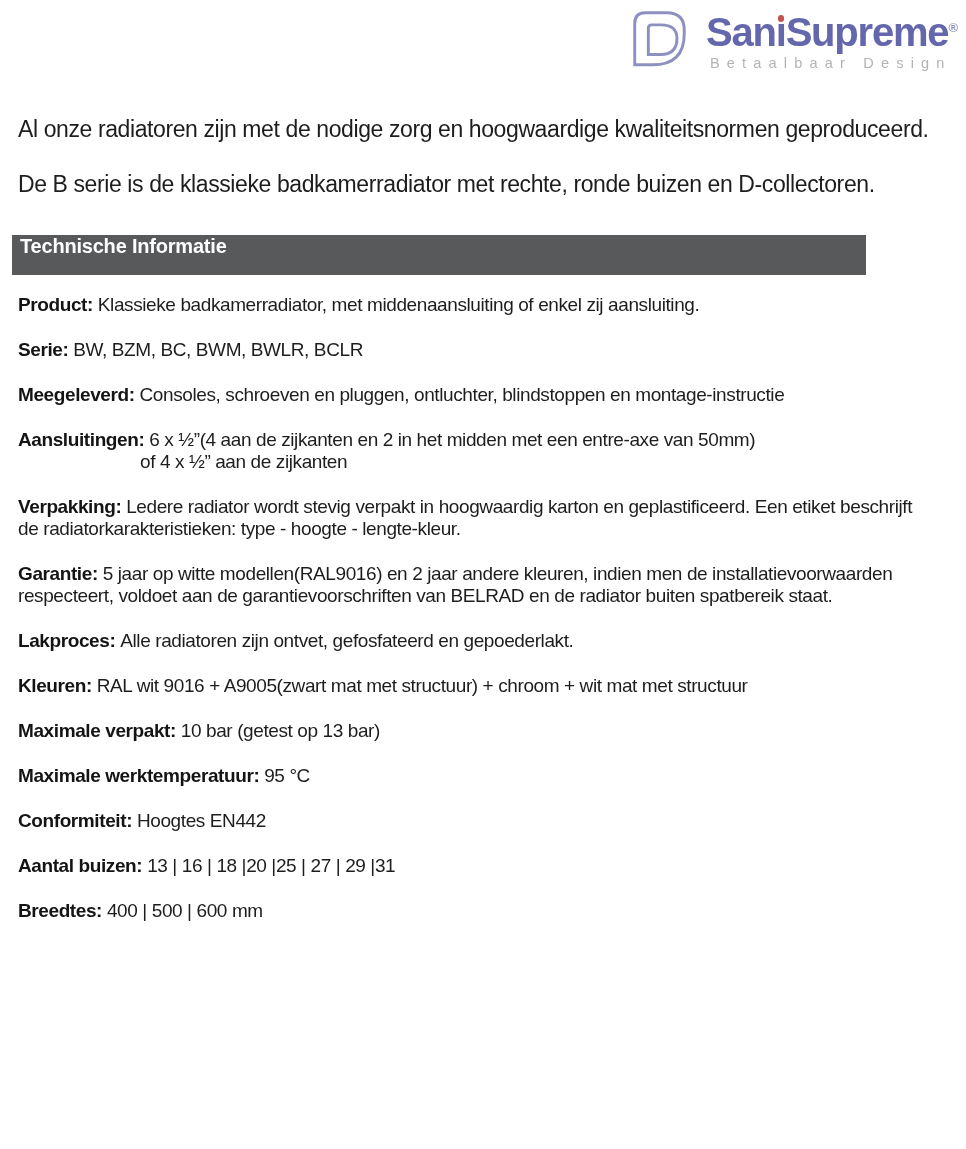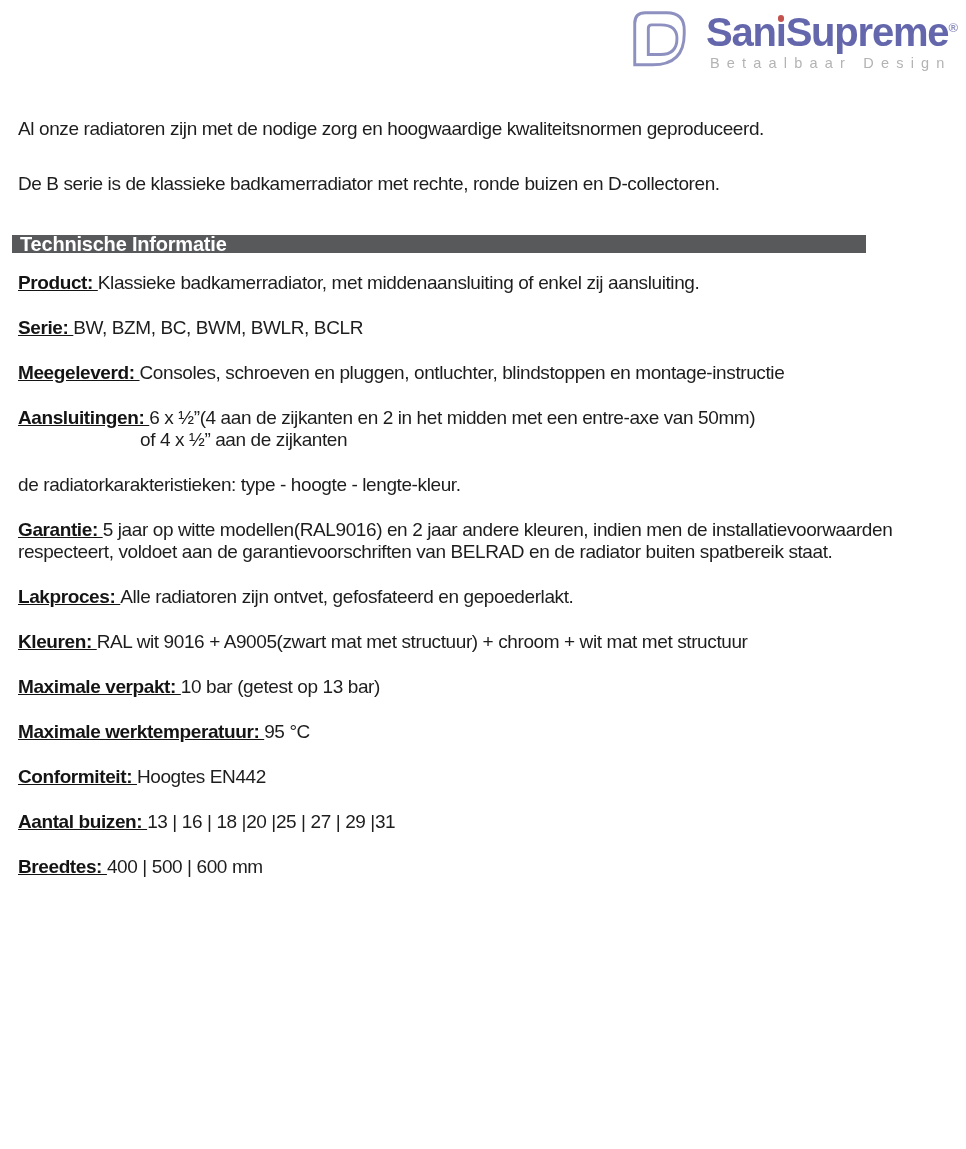--- a/index.html
+++ b/index.html
@@ -61,50 +61,50 @@
     letter-spacing: 7.2px;
     white-space: nowrap;
   }
 
   
   main {
     padding: 118px 20px 0 18px;
   }
   p { margin: 0; }
   .intro {
-    font-size: 19px;
+    font-size: 23px;
     line-height: 22px;
   }
   .intro + .intro { margin-top: 33px; }
 
   .section-bar {
     margin-top: 40px;
     margin-left: -6px;
     width: 854px;
-    height: 18px;
+    height: 40px;
     background: #58595b;
     box-sizing: border-box;
     padding-left: 8px;
     display: flex;
-    align-items: center;
+    align-items: flex-start;
   }
   .section-bar span {
     color: #ffffff;
     font-size: 20px;
     font-weight: bold;
     letter-spacing: -0.2px;
   }
 
   .spec {
     margin-top: 23px;
     font-size: 19px;
     line-height: 22px;
   }
   .spec.first { margin-top: 19px; }
-  .spec b { font-weight: bold; color: #141414; text-decoration: underline; }
+  .spec b { font-weight: bold; color: #141414; }
   .line { display: block; }
   .indent { padding-left: 122px; }
 </style>
 </head>
 <body>
 
 <div class="logo">
   <svg class="logo-icon" viewBox="0 0 68 68" fill="none" xmlns="http://www.w3.org/2000/svg">
     <path d="M 9 61.5 L 9 19 Q 9 8 20 8 L 42 8 Q 60 8 60 26 L 60 29.5 Q 60 61.5 27.5 61.5 Z" stroke="#8e90c0" stroke-width="3" fill="none" stroke-linejoin="miter"></path>
     <path d="M 23 51 L 23 24 Q 23 20.5 26.5 20.5 L 36 20.5 Q 52.5 20.5 52.5 34.5 Q 52.5 51 35.5 51 Z" stroke="#8e90c0" stroke-width="3" fill="none" stroke-linejoin="miter"></path>
@@ -128,20 +128,21 @@
   <p class="spec"><b>Serie: </b><span>BW, BZM, BC, BWM, BWLR, BCLR</span></p>
 
   <p class="spec"><b>Meegeleverd: </b><span>Consoles, schroeven en pluggen, ontluchter, blindstoppen en montage-instructie</span></p>
 
   <p class="spec">
     <span class="line"><b>Aansluitingen: </b><span>6 x ½”(4 aan de zijkanten en 2 in het midden met een entre-axe van 50mm)</span></span>
     <span class="line indent">of 4 x ½” aan de zijkanten</span>
   </p>
 
   <p class="spec">
+    <span class="line"><b>Verpakking: </b><span>Ledere radiator wordt stevig verpakt in hoogwaardig karton en geplastificeerd. Een etiket beschrijft</span></span>
     <span class="line">de radiatorkarakteristieken: type - hoogte - lengte-kleur.</span>
   </p>
 
   <p class="spec">
     <span class="line"><b>Garantie: </b><span>5 jaar op witte modellen(RAL9016) en 2 jaar andere kleuren, indien men de installatievoorwaarden</span></span>
     <span class="line">respecteert, voldoet aan de garantievoorschriften van BELRAD en de radiator buiten spatbereik staat.</span>
   </p>
 
   <p class="spec"><b>Lakproces: </b><span>Alle radiatoren zijn ontvet, gefosfateerd en gepoederlakt.</span></p>
 

